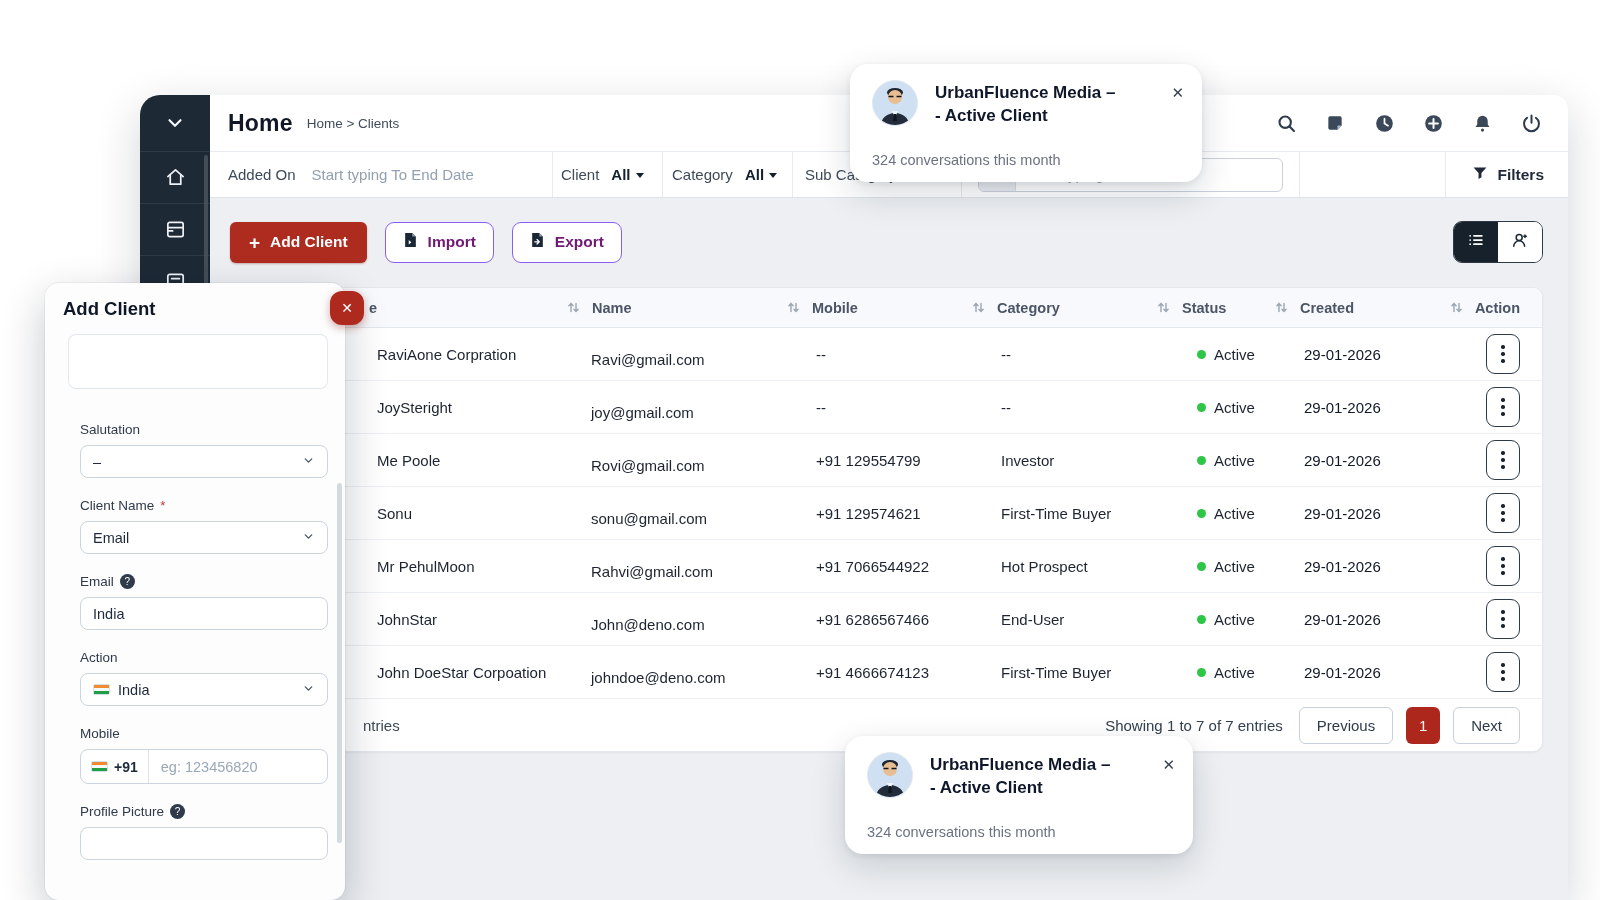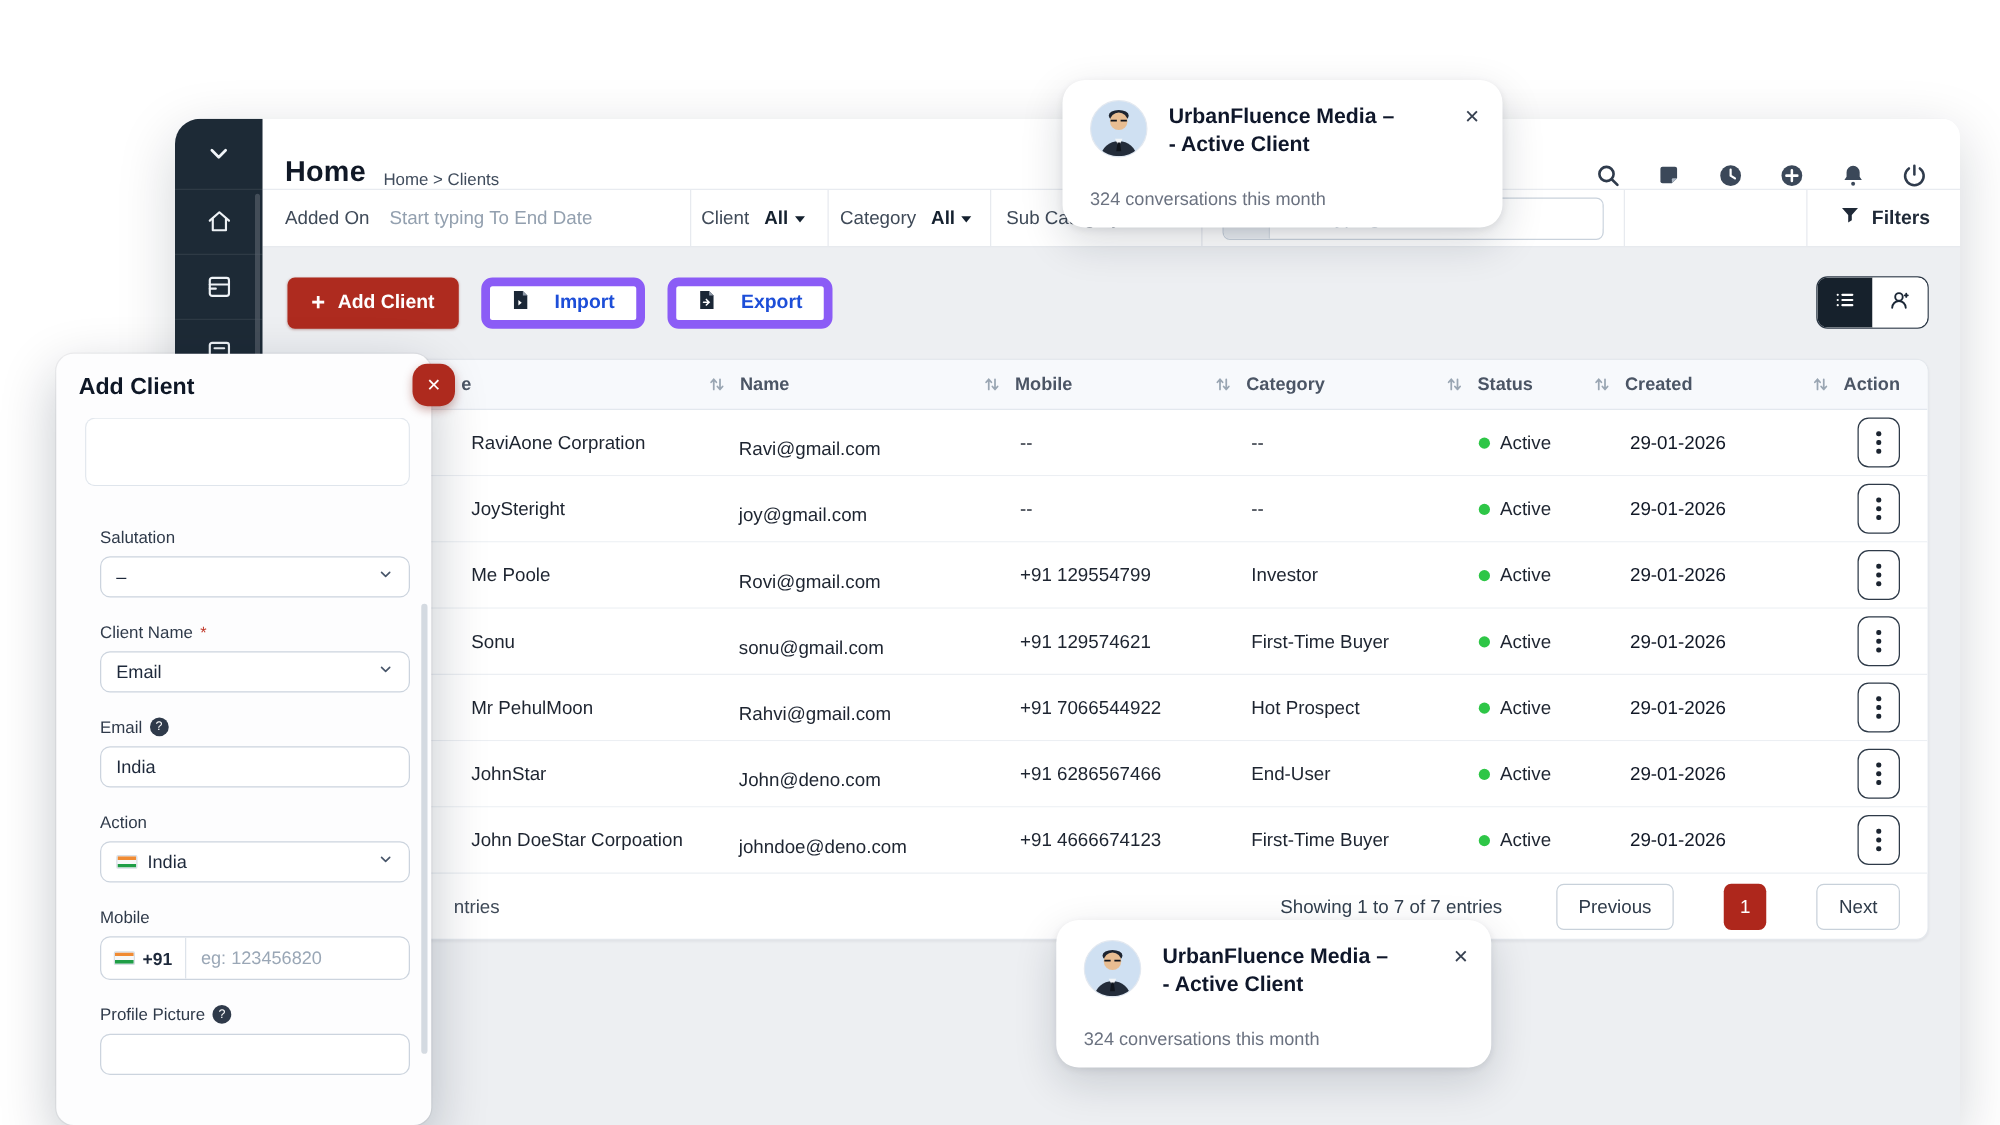--- a/index.html
+++ b/index.html
@@ -16,21 +16,21 @@
   .sidebar { position:relative; width:70px; background:#1d2a36; flex:0 0 70px; display:flex; flex-direction:column; }
   .sidebar::after { content:""; position:absolute; right:2px; top:60px; bottom:10px; width:4px; background:#57616c; border-radius:3px; opacity:.65; }
   .sb-top { height:56px; display:flex; align-items:center; justify-content:center; }
   .sb-item { height:52px; display:flex; align-items:center; justify-content:center; border-top:1px solid rgba(255,255,255,.08); cursor:pointer; }
   .sb-item svg, .sb-top svg { display:block; }
 
   
   .main { flex:1; display:flex; flex-direction:column; min-width:0; }
 
   
-  .topbar { height:57px; background:#fff; border-bottom:1px solid #e8ebf0; display:flex; align-items:flex-end; padding:0 26px 0 18px; }
+  .topbar { height:57px; background:#fff; border-bottom:1px solid #e8ebf0; display:flex; align-items:center; padding:0 26px 0 18px; }
   .page-title { font-size:23px; font-weight:700; color:#101826; letter-spacing:.2px; }
   .breadcrumb { margin-left:14px; font-size:13.5px; color:#404c5c; font-weight:500; }
   .topbar-icons { margin-left:auto; display:flex; align-items:center; gap:27px; }
   .tb-icon { width:22px; height:22px; display:flex; align-items:center; justify-content:center; cursor:pointer; }
 
   
   .filterbar { height:46px; background:#fff; border-bottom:1px solid #dfe3e9; display:flex; align-items:stretch; }
   .fsec { display:flex; align-items:center; border-right:1px solid #e7eaef; }
   .fsec-date { width:343px; padding-left:18px; }
   .flabel { font-size:15px; color:#3f4a58; }
@@ -50,21 +50,21 @@
   .fsec-spacer { flex:1; border-right:1px solid #e7eaef; }
   .fsec-filters { border-right:0; margin-left:0; padding:0 24px 0 26px; gap:9px; cursor:pointer; }
   .filters-label { font-size:15.5px; color:#1f2937; font-weight:600; }
 
   
   .content { flex:1; padding:23px 25px 0 20px; position:relative; }
   .toolbar { display:flex; align-items:center; gap:18px; margin-bottom:24px; }
   .btn { display:flex; align-items:center; height:41px; border-radius:9px; cursor:pointer; font-size:15.5px; font-weight:600; }
   .btn-add { background:#ae2b1f; color:#fff; border-radius:6px; padding:0 19px; gap:10px; box-shadow:0 1px 2px rgba(120,20,10,.3); }
   .plus-glyph { font-size:19px; font-weight:600; line-height:1; }
-  .btn-outline { background:#fff; border:7px solid #8b5cf6; color:#1d4ed8; padding:0 17px; gap:20px; }
+  .btn-outline { background:#fff; border:1px solid #8b5cf6; color:#701a75; padding:0 17px; gap:10px; }
   .view-toggle { margin-left:auto; display:flex; border:1px solid #2e3a48; border-radius:9px; overflow:hidden; height:42px; background:#fff; }
   .vt-seg { width:44px; display:flex; align-items:center; justify-content:center; cursor:pointer; }
   .vt-list { background:#16212c; }
   .vt-person { background:#fff; }
 
   
   .card { background:#fff; border:1px solid #e4e8ed; border-radius:10px; box-shadow:0 1px 2px rgba(16,24,40,.05); overflow:hidden; }
   .thead { display:flex; align-items:center; height:40px; background:#f7f9fc; border-bottom:1px solid #e3e8ee;
            font-size:14.5px; font-weight:600; color:#4b5565; }
   .th { display:flex; align-items:center; gap:12px; padding-left:6px; cursor:pointer; }
@@ -79,30 +79,30 @@
   .th.c6 { justify-content:flex-end; padding-right:22px; }
   .sort-ic { display:flex; align-items:center; }
 
   .trow { display:flex; align-items:center; min-height:49px; padding:6px 0; border-bottom:1px solid #eceff3;
           font-size:15px; color:#1d2430; background:#fff; }
   .td { display:flex; align-items:center; }
   .td.c0 { padding-left:146px; }
   .td.c1 { padding-left:30px;margin-top:10px; }
   .td.c2 { padding-left:35px; }
   .td.c3 { padding-left:35px; }
-  .td.c4 { padding-left:32px; gap:8px; }
+  .td.c4 { padding-left:32px; gap:8px;justify-content:center; }
   .td.c5 { padding-left:35px; color:#111826; }
   .td.c6 { justify-content:flex-end; padding-right:22px; }
   .client-block { display:flex; flex-direction:row; line-height:1.4; }
   .status-dot { width:9px; height:9px; border-radius:50%; background:#2ec647; flex:0 0 9px; }
   .kebab-btn { width:34px; height:40px; border:1.4px solid #2e3a48; border-radius:9px; background:#fff;
                display:flex; flex-direction:column; align-items:center; justify-content:center; gap:3.5px; cursor:pointer; }
   .kebab-btn i { width:3.4px; height:3.4px; border-radius:50%; background:#1b2430; }
 
-  .pagination { display:flex; align-items:center; height:52px; padding:0 22px 0 132px; font-size:15px; color:#3f4a58;gap:27px; }
+  .pagination { display:flex; align-items:center; height:52px; padding:0 22px 0 132px; font-size:15px; color:#3f4a58; }
   .pg-partial { color:#3f4a58; }
   .pg-summary { margin-left:auto; margin-right:16px; color:#33404f; }
   .pg-btn { height:37px; padding:0 17px; border:1px solid #c8d1da; border-radius:6px; background:#fff; color:#2f3b4a;
             display:flex; align-items:center; font-size:15px; cursor:pointer; }
   .pg-page { width:34px; height:37px; border-radius:6px; background:#ae271c; color:#fff; display:flex; align-items:center;
              justify-content:center; font-size:15px; margin:0 13px; cursor:pointer; }
 
   
   .modal { position:absolute; left:45px; top:283px; width:300px; height:617px; background:#fdfdfe; border-radius:14px;
            box-shadow:0 16px 44px rgba(10,22,42,.24), 0 0 0 1px rgba(15,23,42,.05); z-index:40; }

